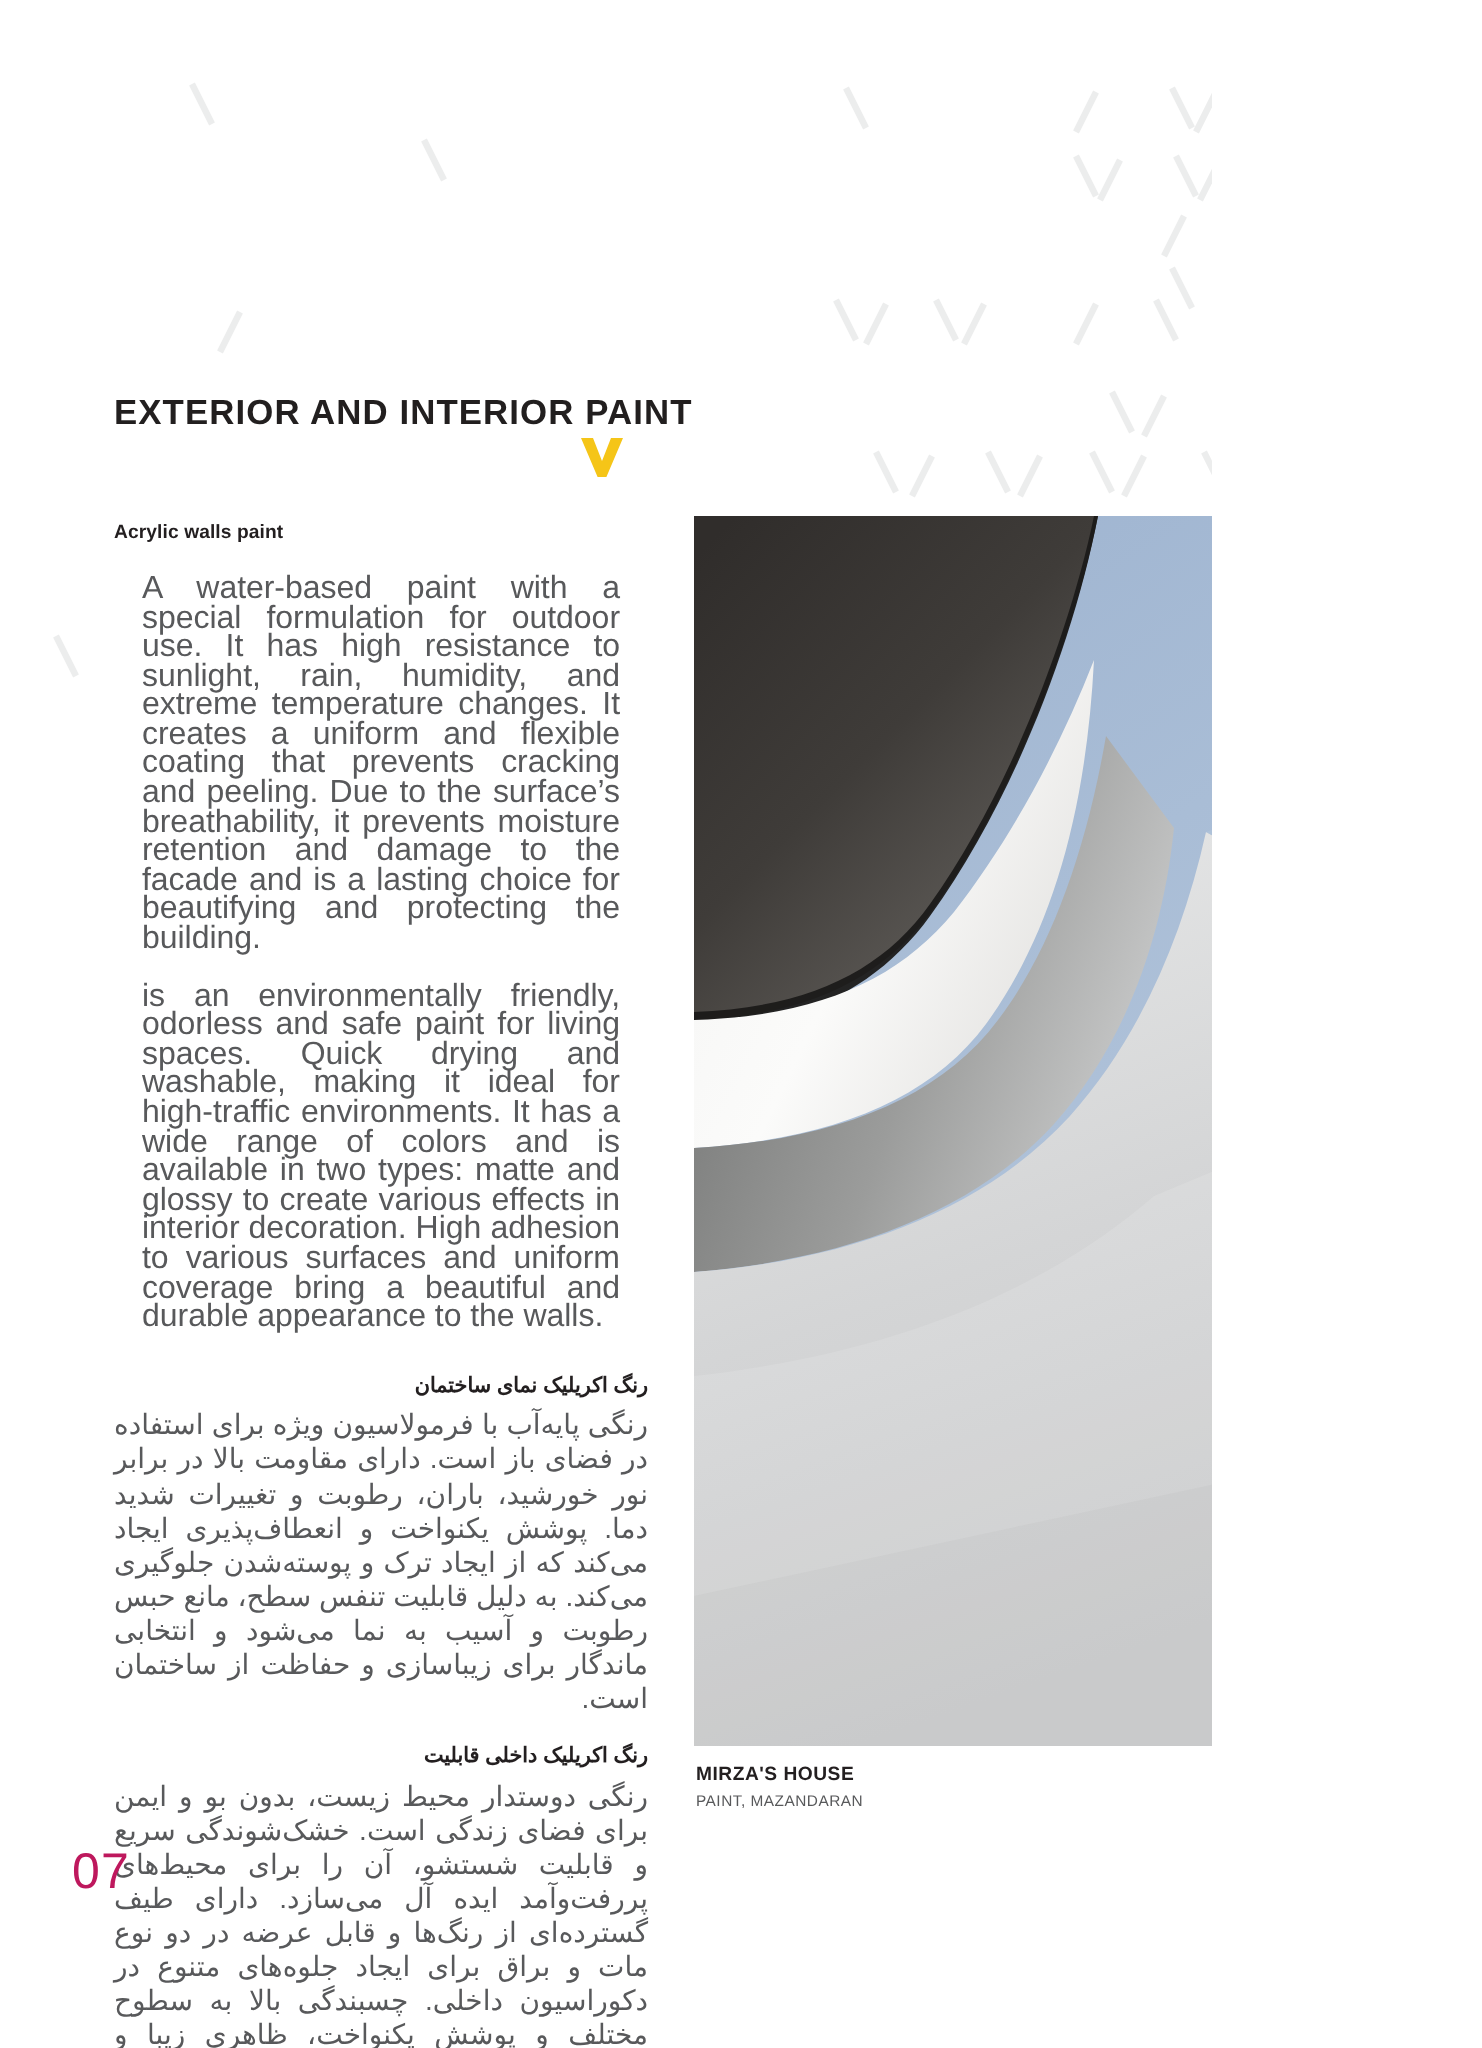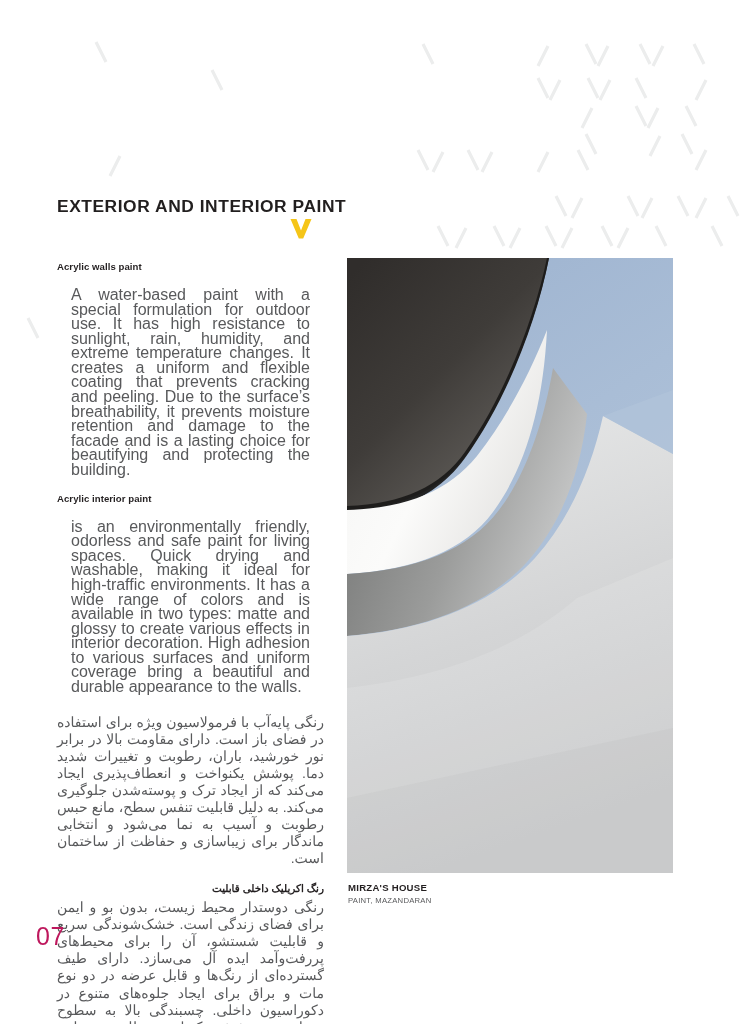--- a/index.html
+++ b/index.html
@@ -8,21 +8,21 @@
     padding: 0;
     background: #ffffff;
   }
   body {
     font-family: "Liberation Sans", sans-serif;
     -webkit-font-smoothing: antialiased;
   }
 
   .page {
     position: relative;
-    width: 741px;
+    width: 606px;
     height: 1024px;
     background: #ffffff;
     overflow: hidden;
   }
 
   
   .deco-layer {
     position: absolute;
     left: 0;
     top: 0;
@@ -242,26 +242,26 @@
   </div>
 
   <div class="text-col">
 
     <div class="block-en">
       <p class="sub-head">Acrylic walls paint</p>
       <p class="body-en">A water-based paint with a special formulation for outdoor use. It has high resistance to sunlight, rain, humidity, and extreme temperature changes. It creates a uniform and flexible coating that prevents cracking and peeling. Due to the surface’s breathability, it prevents moisture retention and damage to the facade and is a lasting choice for beautifying and protecting the building.</p>
     </div>
 
     <div class="block-en">
-      <p class="sub-head">Acrylic interior paint</p>
       <p class="body-en">is an environmentally friendly, odorless and safe paint for living spaces. Quick drying and washable, making it ideal for high-traffic environments. It has a wide range of colors and is available in two types: matte and glossy to create various effects in interior decoration. High adhesion to various surfaces and uniform coverage bring a beautiful and durable appearance to the walls.</p>
     </div>
 
     <div class="blocks-fa">
       <div class="block-fa">
+        <p class="sub-head-fa">رنگ اکریلیک نمای ساختمان</p>
         <p class="body-fa">رنگی پایه‌آب با فرمولاسیون ویژه برای استفاده در فضای باز است. دارای مقاومت بالا در برابر نور خورشید، باران، رطوبت و تغییرات شدید دما. پوشش یکنواخت و انعطاف‌پذیری ایجاد می‌کند که از ایجاد ترک و پوسته‌شدن جلوگیری می‌کند. به دلیل قابلیت تنفس سطح، مانع حبس رطوبت و آسیب به نما می‌شود و انتخابی ماندگار برای زیباسازی و حفاظت از ساختمان است.</p>
       </div>
 
       <div class="block-fa">
         <p class="sub-head-fa">رنگ اکریلیک داخلی قابلیت</p>
         <p class="body-fa">رنگی دوستدار محیط زیست، بدون بو و ایمن برای فضای زندگی است. خشک‌شوندگی سریع و قابلیت شستشو، آن را برای محیط‌های پررفت‌وآمد ایده آل می‌سازد. دارای طیف گسترده‌ای از رنگ‌ها و قابل عرضه در دو نوع مات و براق برای ایجاد جلوه‌های متنوع در دکوراسیون داخلی. چسبندگی بالا به سطوح مختلف و پوشش یکنواخت، ظاهری زیبا و بادوام برای دیوارها به ارمغان می‌آورد.</p>
       </div>
     </div>
 
   </div>

